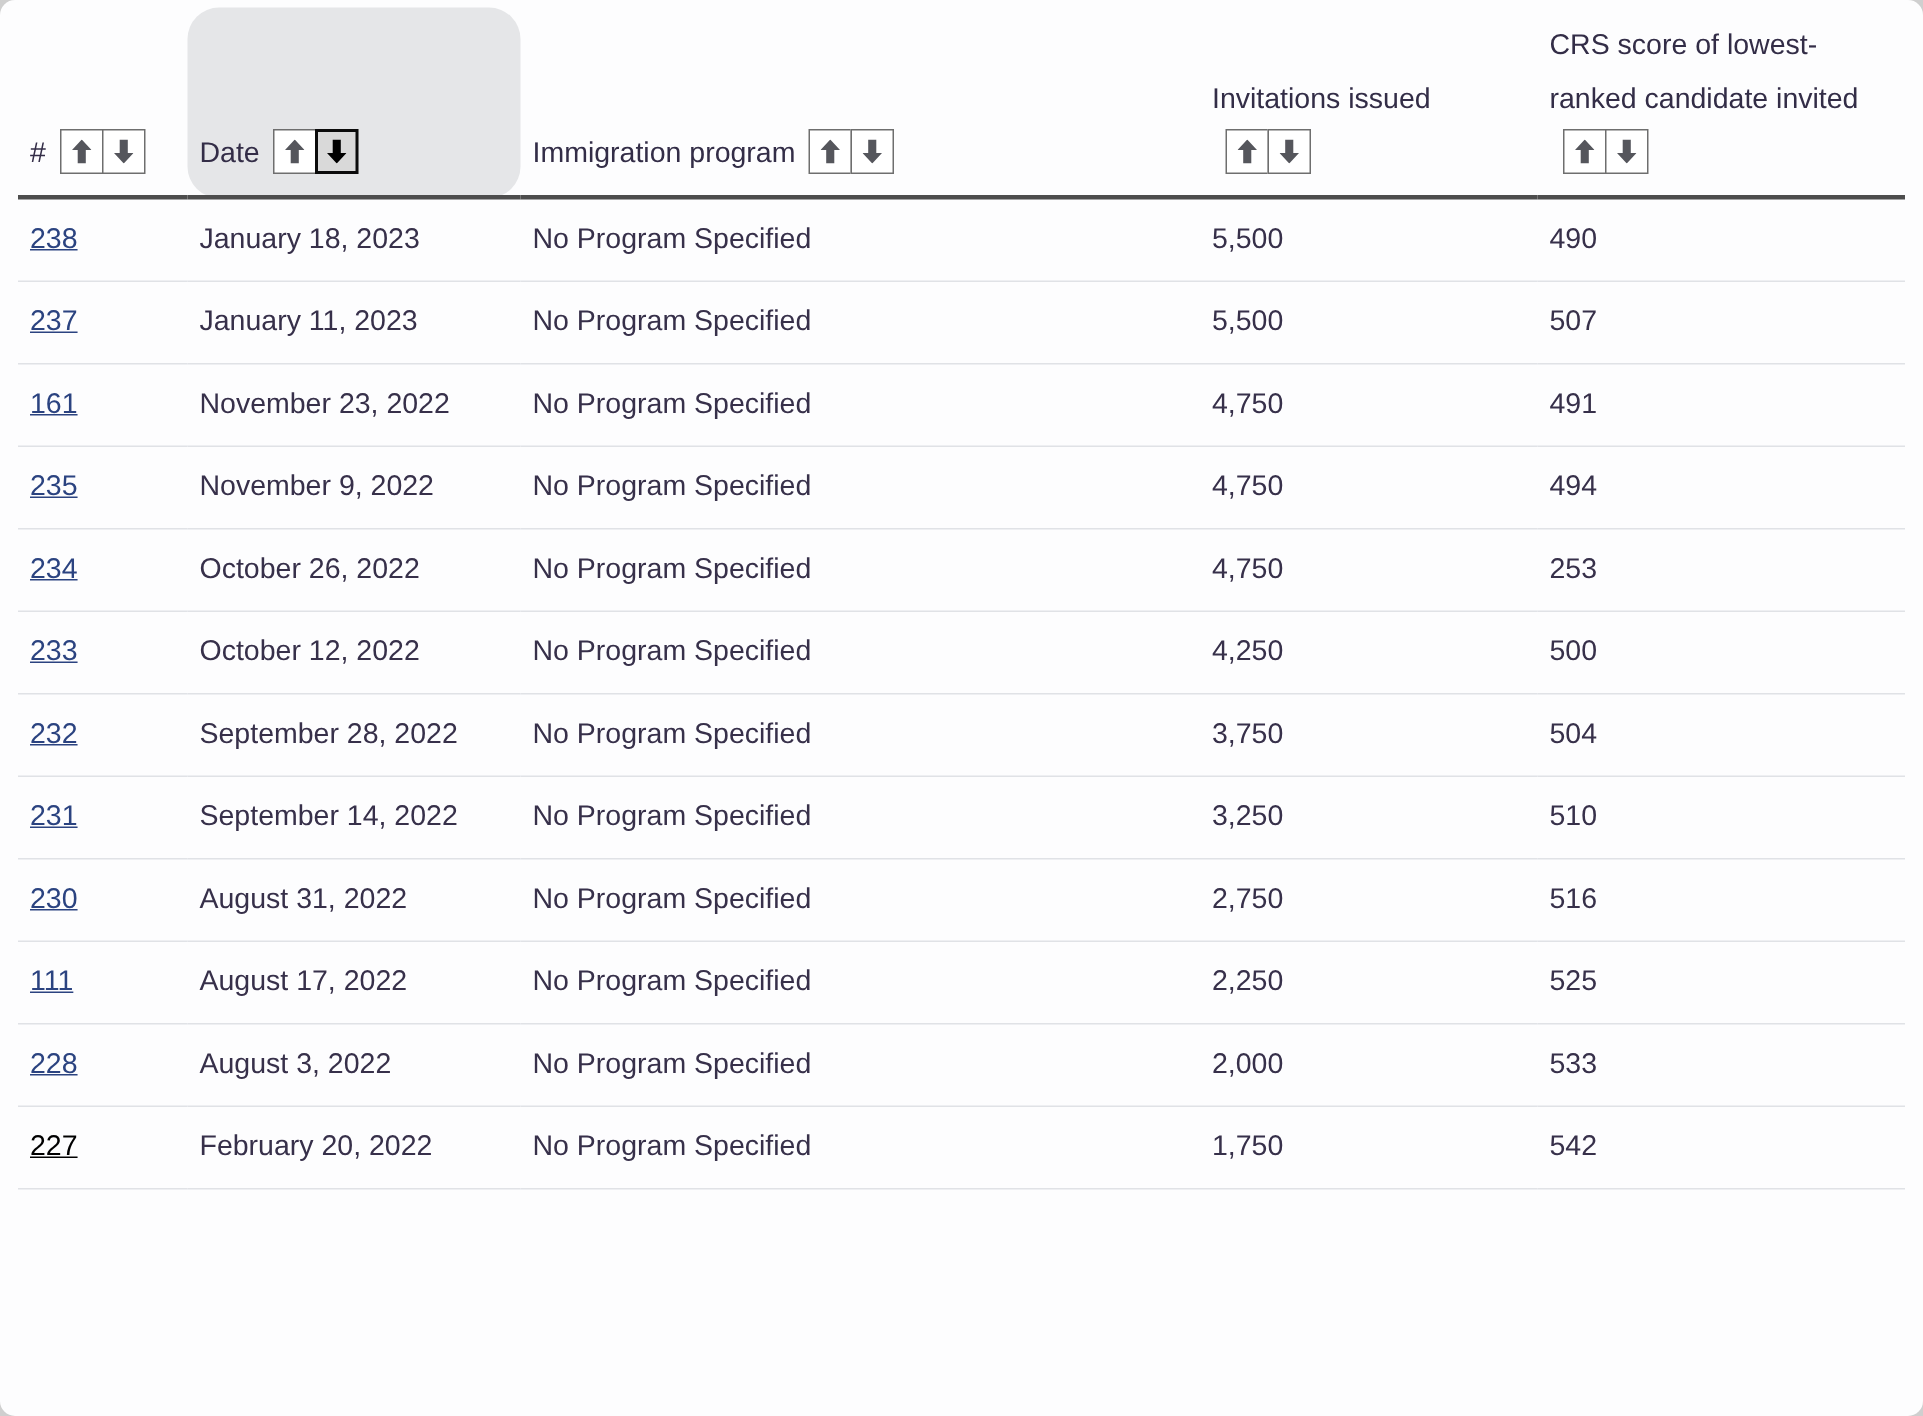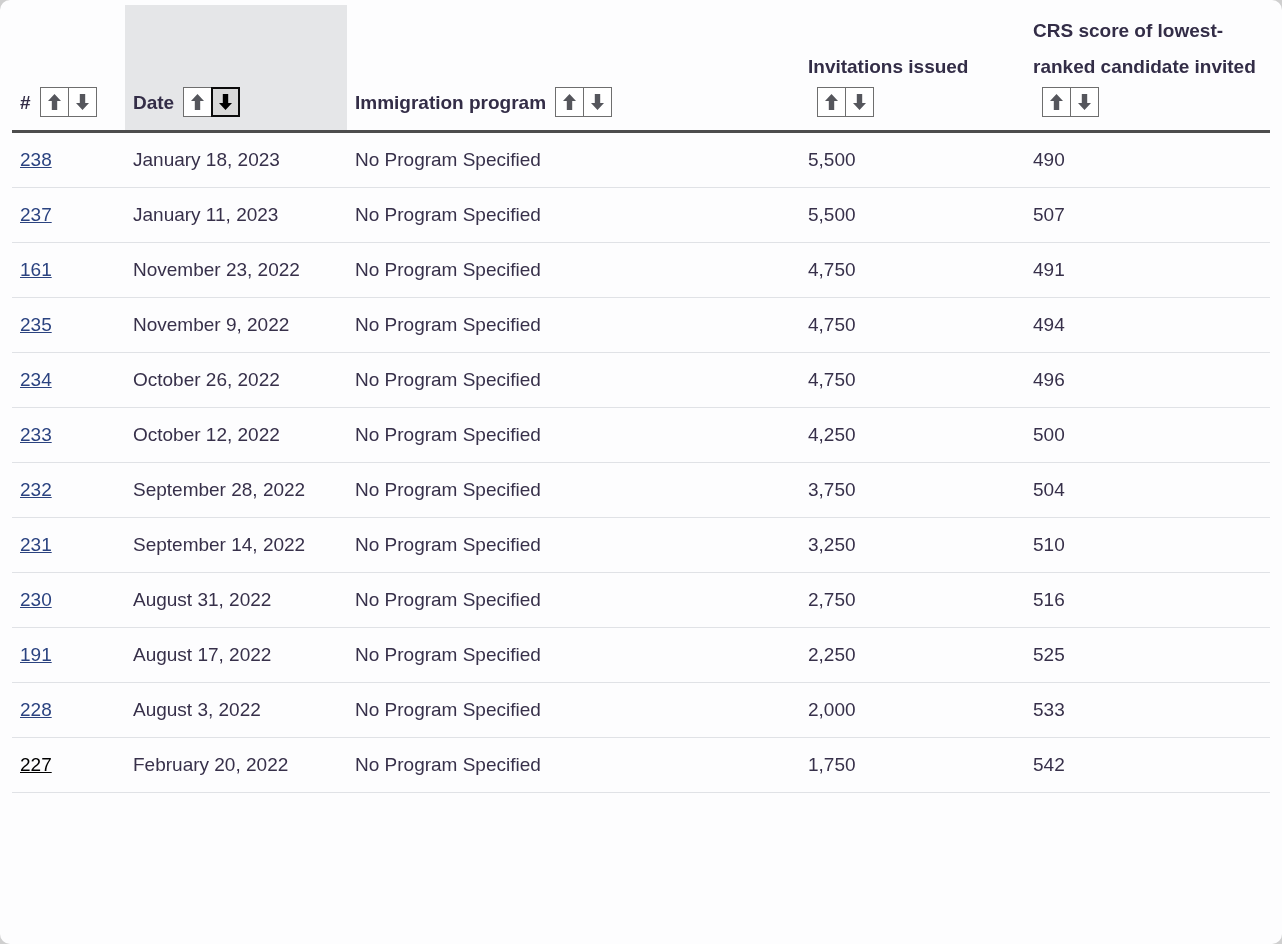--- a/index.html
+++ b/index.html
@@ -25,28 +25,28 @@
   }
   col.c-num   { width: 113px; }
   col.c-date  { width: 222px; }
   col.c-prog  { width: 453px; }
   col.c-inv   { width: 225px; }
   col.c-crs   { width: auto;  }
 
   th {
     text-align: left;
     vertical-align: bottom;
-    font-weight: bold;
+    font-weight: normal;
     font-size: 19px;
     line-height: 36px;
     padding: 8px 8px 9px 8px;
     color: #332d47;
     border-bottom: 3px solid #4d4d4d;
   }
-  th.sorted-col { background: #e5e6e8; }
+  th.sorted-col { background: #e5e6e8; border-radius: 21px; }
 
   td {
     vertical-align: top;
     padding: 10px 8px 11px 8px;
     line-height: 33px;
     border-bottom: 1px solid #e0e2e6;
   }
   tbody tr:first-child td { border-top: none; }
 
   a.row-link { color: #2b4380; text-decoration: underline; margin-top: 44px; }
@@ -215,21 +215,21 @@
     <td>November 9, 2022</td>
     <td>No Program Specified</td>
     <td>4,750</td>
     <td>494</td>
   </tr>
         <tr>
     <td><a href="#" class="row-link">234</a></td>
     <td>October 26, 2022</td>
     <td>No Program Specified</td>
     <td>4,750</td>
-    <td>496</td>
+    <td>253</td>
   </tr>
         <tr>
     <td><a href="#" class="row-link">233</a></td>
     <td>October 12, 2022</td>
     <td>No Program Specified</td>
     <td>4,250</td>
     <td>500</td>
   </tr>
         <tr>
     <td><a href="#" class="row-link">232</a></td>
@@ -246,21 +246,21 @@
     <td>510</td>
   </tr>
         <tr>
     <td><a href="#" class="row-link">230</a></td>
     <td>August 31, 2022</td>
     <td>No Program Specified</td>
     <td>2,750</td>
     <td>516</td>
   </tr>
         <tr>
-    <td><a href="#" class="row-link">191</a></td>
+    <td><a href="#" class="row-link">111</a></td>
     <td>August 17, 2022</td>
     <td>No Program Specified</td>
     <td>2,250</td>
     <td>525</td>
   </tr>
         <tr>
     <td><a href="#" class="row-link">228</a></td>
     <td>August 3, 2022</td>
     <td>No Program Specified</td>
     <td>2,000</td>

